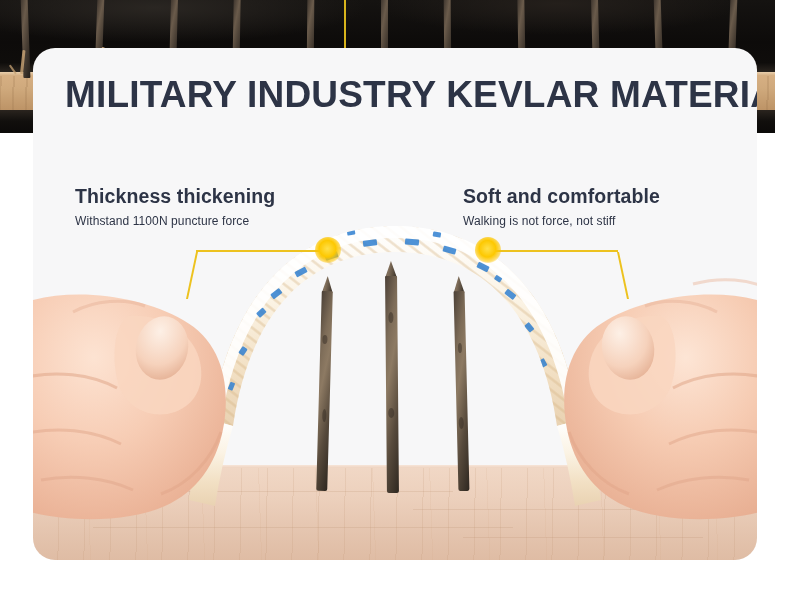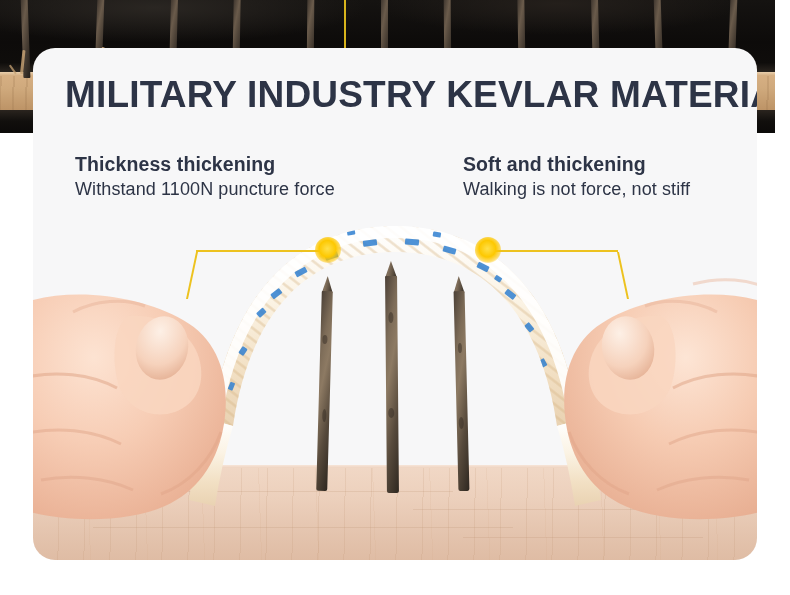--- a/index.html
+++ b/index.html
@@ -31,23 +31,23 @@
     background:linear-gradient(100deg,#3a322b 0%,#6a5b4b 32%,#473d33 62%,#241e19 100%);}
   .splint{position:absolute;background:#c6a173;border-radius:1px;transform-origin:bottom center;}
   .ylinetop{position:absolute;top:0;width:2px;height:120px;background:#e9c21d;opacity:.92;}
 
   
   .card{position:absolute;left:33px;top:48px;width:724px;height:512px;border-radius:22px;
     overflow:hidden;background:#f7f7f8;}
   .title{position:absolute;left:32px;top:26px;white-space:nowrap;
     color:#2d3446;font-size:37px;font-weight:700;letter-spacing:.2px;}
 
-  .cap{position:absolute;color:#2d3446;white-space:nowrap;}
+  .cap{position:absolute;color:#2d3446;white-space:nowrap;margin-top:32px;}
   .cap .h{font-size:19.5px;font-weight:700;line-height:25px;letter-spacing:.1px;}
-  .cap .s{font-size:18px;font-weight:400;line-height:24px;letter-spacing:.1px;}
+  .cap .s{font-size:12px;font-weight:400;line-height:24px;letter-spacing:.1px;}
   .cap-left{left:42px;top:104px;}
   .cap-right{left:430px;top:104px;}
 
   
   .baseboard{position:absolute;left:0;top:417px;width:724px;height:95px;
     background:
       repeating-linear-gradient(91deg, rgba(186,142,107,.17) 0 1px, rgba(186,142,107,0) 1px 26px),
       repeating-linear-gradient(88deg, rgba(208,165,130,.13) 0 1px, rgba(208,165,130,0) 1px 57px),
       linear-gradient(#f1d8c6 0%,#ecd0bc 35%,#e4c4ae 72%,#dfbca4 100%);}
   .baseboard:before{content:"";position:absolute;left:0;top:0;width:100%;height:3px;
@@ -131,21 +131,21 @@
   <div class="card">
 
     <div class="title">MILITARY INDUSTRY KEVLAR MATERIAL</div>
 
     <div class="cap cap-left">
       <div class="h">Thickness thickening</div>
       <div class="s">Withstand 1100N puncture force</div>
     </div>
 
     <div class="cap cap-right">
-      <div class="h">Soft and thickening</div>
+      <div class="h">Soft and comfortable</div>
       <div class="s">Walking is not force, not stiff</div>
     </div>
 
     <div class="baseboard">
       <div class="grainline" style="left:120px;top:26px;width:300px;"></div>
       <div class="grainline" style="left:380px;top:44px;width:280px;"></div>
       <div class="grainline" style="left:60px;top:62px;width:420px;"></div>
       <div class="grainline" style="left:430px;top:72px;width:240px;"></div>
     </div>
 

